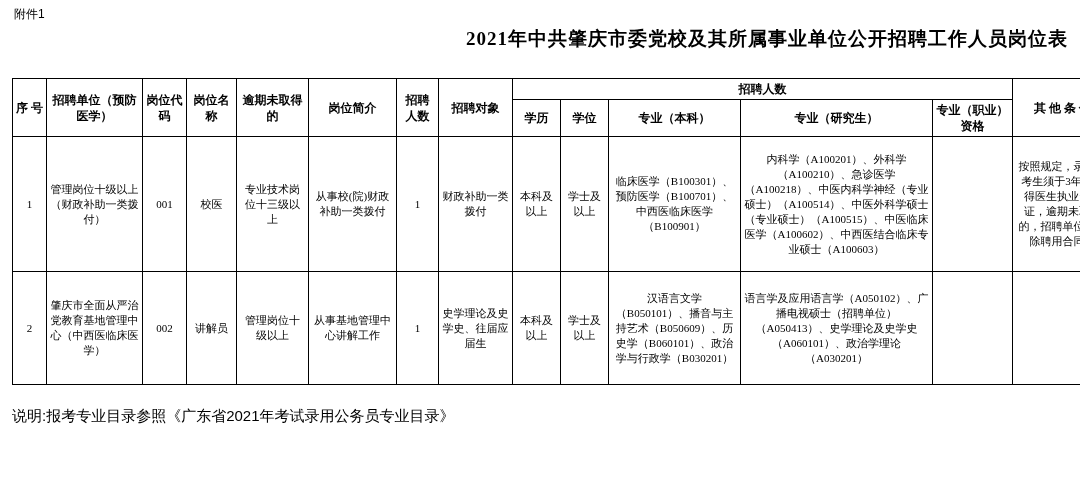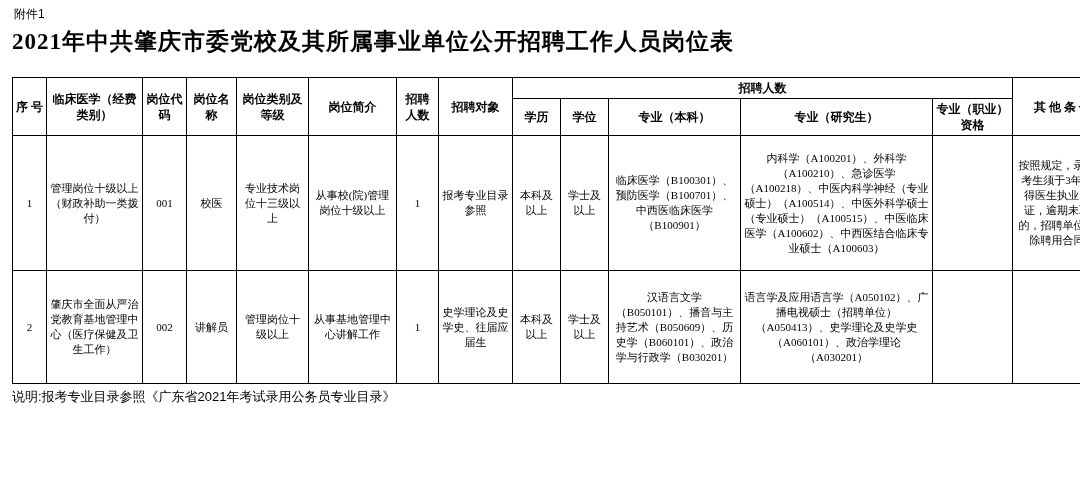--- a/index.html
+++ b/index.html
@@ -21,25 +21,25 @@
     box-sizing: border-box;
     padding: 6px 12px 0 12px;
   }
   .attachment-label {
     font-size: 12px;
     line-height: 16px;
     font-family: "Liberation Sans", sans-serif;
     margin: 0 0 4px 2px;
   }
   .doc-title {
-    text-align: left;
-    font-size: 23px;
+    text-align: right;
+    font-size: 19px;
     font-weight: bold;
     letter-spacing: 1px;
-    margin: 4px 0 20px 0;
+    margin: 4px 0 26px 0;
     font-family: "Liberation Serif", serif;
   }
   table.job-table {
     border-collapse: collapse;
     width: 1056px;
     table-layout: fixed;
   }
   table.job-table th,
   table.job-table td {
     border: 1px solid #000000;
@@ -57,23 +57,23 @@
   }
   .cell-small {
     font-size: 10px;
     line-height: 14px;
   }
   .cell-tiny {
     font-size: 9px;
     line-height: 13px;
   }
   .note {
-    font-size: 13px;
+    font-size: 15px;
     line-height: 14px;
-    margin-top: 6px;
+    margin-top: 24px;
     font-family: "Liberation Sans", sans-serif;
   }
   .row-tall td { height: 130px; }
   .row-tall2 td { height: 108px; }
 </style>
 </head>
 <body>
 
 <div class="page">
 
@@ -94,24 +94,24 @@
       <col style="width:48px">
       <col style="width:48px">
       <col style="width:132px">
       <col style="width:192px">
       <col style="width:80px">
       <col style="width:100px">
     </colgroup>
     <thead>
       <tr>
         <th rowspan="2">序 号</th>
-        <th rowspan="2">临床医学（经费类别）</th>
+        <th rowspan="2">招聘单位（预防医学）</th>
         <th rowspan="2">岗位代码</th>
         <th rowspan="2">岗位名称</th>
-        <th rowspan="2">岗位类别及等级</th>
+        <th rowspan="2">逾期未取得的</th>
         <th rowspan="2">岗位简介</th>
         <th rowspan="2">招聘人数</th>
         <th rowspan="2">招聘对象</th>
         <th colspan="5">招聘人数</th>
         <th rowspan="2">其 他 条 件</th>
       </tr>
       <tr>
         <th>学历</th>
         <th>学位</th>
         <th>专业（本科）</th>
@@ -119,33 +119,33 @@
         <th>专业（职业）资格</th>
       </tr>
     </thead>
     <tbody>
       <tr class="row-tall">
         <td>1</td>
         <td class="cell-small">管理岗位十级以上（财政补助一类拨付）</td>
         <td>001</td>
         <td>校医</td>
         <td class="cell-small">专业技术岗位十三级以上</td>
-        <td class="cell-small">从事校(院)管理岗位十级以上</td>
+        <td class="cell-small">从事校(院)财政补助一类拨付</td>
         <td>1</td>
-        <td class="cell-small">报考专业目录参照</td>
+        <td class="cell-small">财政补助一类拨付</td>
         <td class="cell-small">本科及以上</td>
         <td class="cell-small">学士及以上</td>
         <td class="cell-tiny">临床医学（B100301）、预防医学（B100701）、中西医临床医学（B100901）</td>
         <td class="cell-tiny">内科学（A100201）、外科学（A100210）、急诊医学（A100218）、中医内科学神经（专业硕士）（A100514）、中医外科学硕士（专业硕士）（A100515）、中医临床医学（A100602）、中西医结合临床专业硕士（A100603）</td>
         <td class="cell-tiny"></td>
         <td class="cell-small">按照规定，录用的考生须于3年内取得医生执业资格证，逾期未取得的，招聘单位可解除聘用合同。</td>
       </tr>
       <tr class="row-tall2">
         <td>2</td>
-        <td class="cell-small">肇庆市全面从严治党教育基地管理中心（医疗保健及卫生工作）</td>
+        <td class="cell-small">肇庆市全面从严治党教育基地管理中心（中西医临床医学）</td>
         <td>002</td>
         <td>讲解员</td>
         <td class="cell-small">管理岗位十级以上</td>
         <td class="cell-small">从事基地管理中心讲解工作</td>
         <td>1</td>
         <td class="cell-small">史学理论及史学史、往届应届生</td>
         <td class="cell-small">本科及以上</td>
         <td class="cell-small">学士及以上</td>
         <td class="cell-tiny">汉语言文学（B050101）、播音与主持艺术（B050609）、历史学（B060101）、政治学与行政学（B030201）</td>
         <td class="cell-tiny">语言学及应用语言学（A050102）、广播电视硕士（招聘单位）（A050413）、史学理论及史学史（A060101）、政治学理论（A030201）</td>

